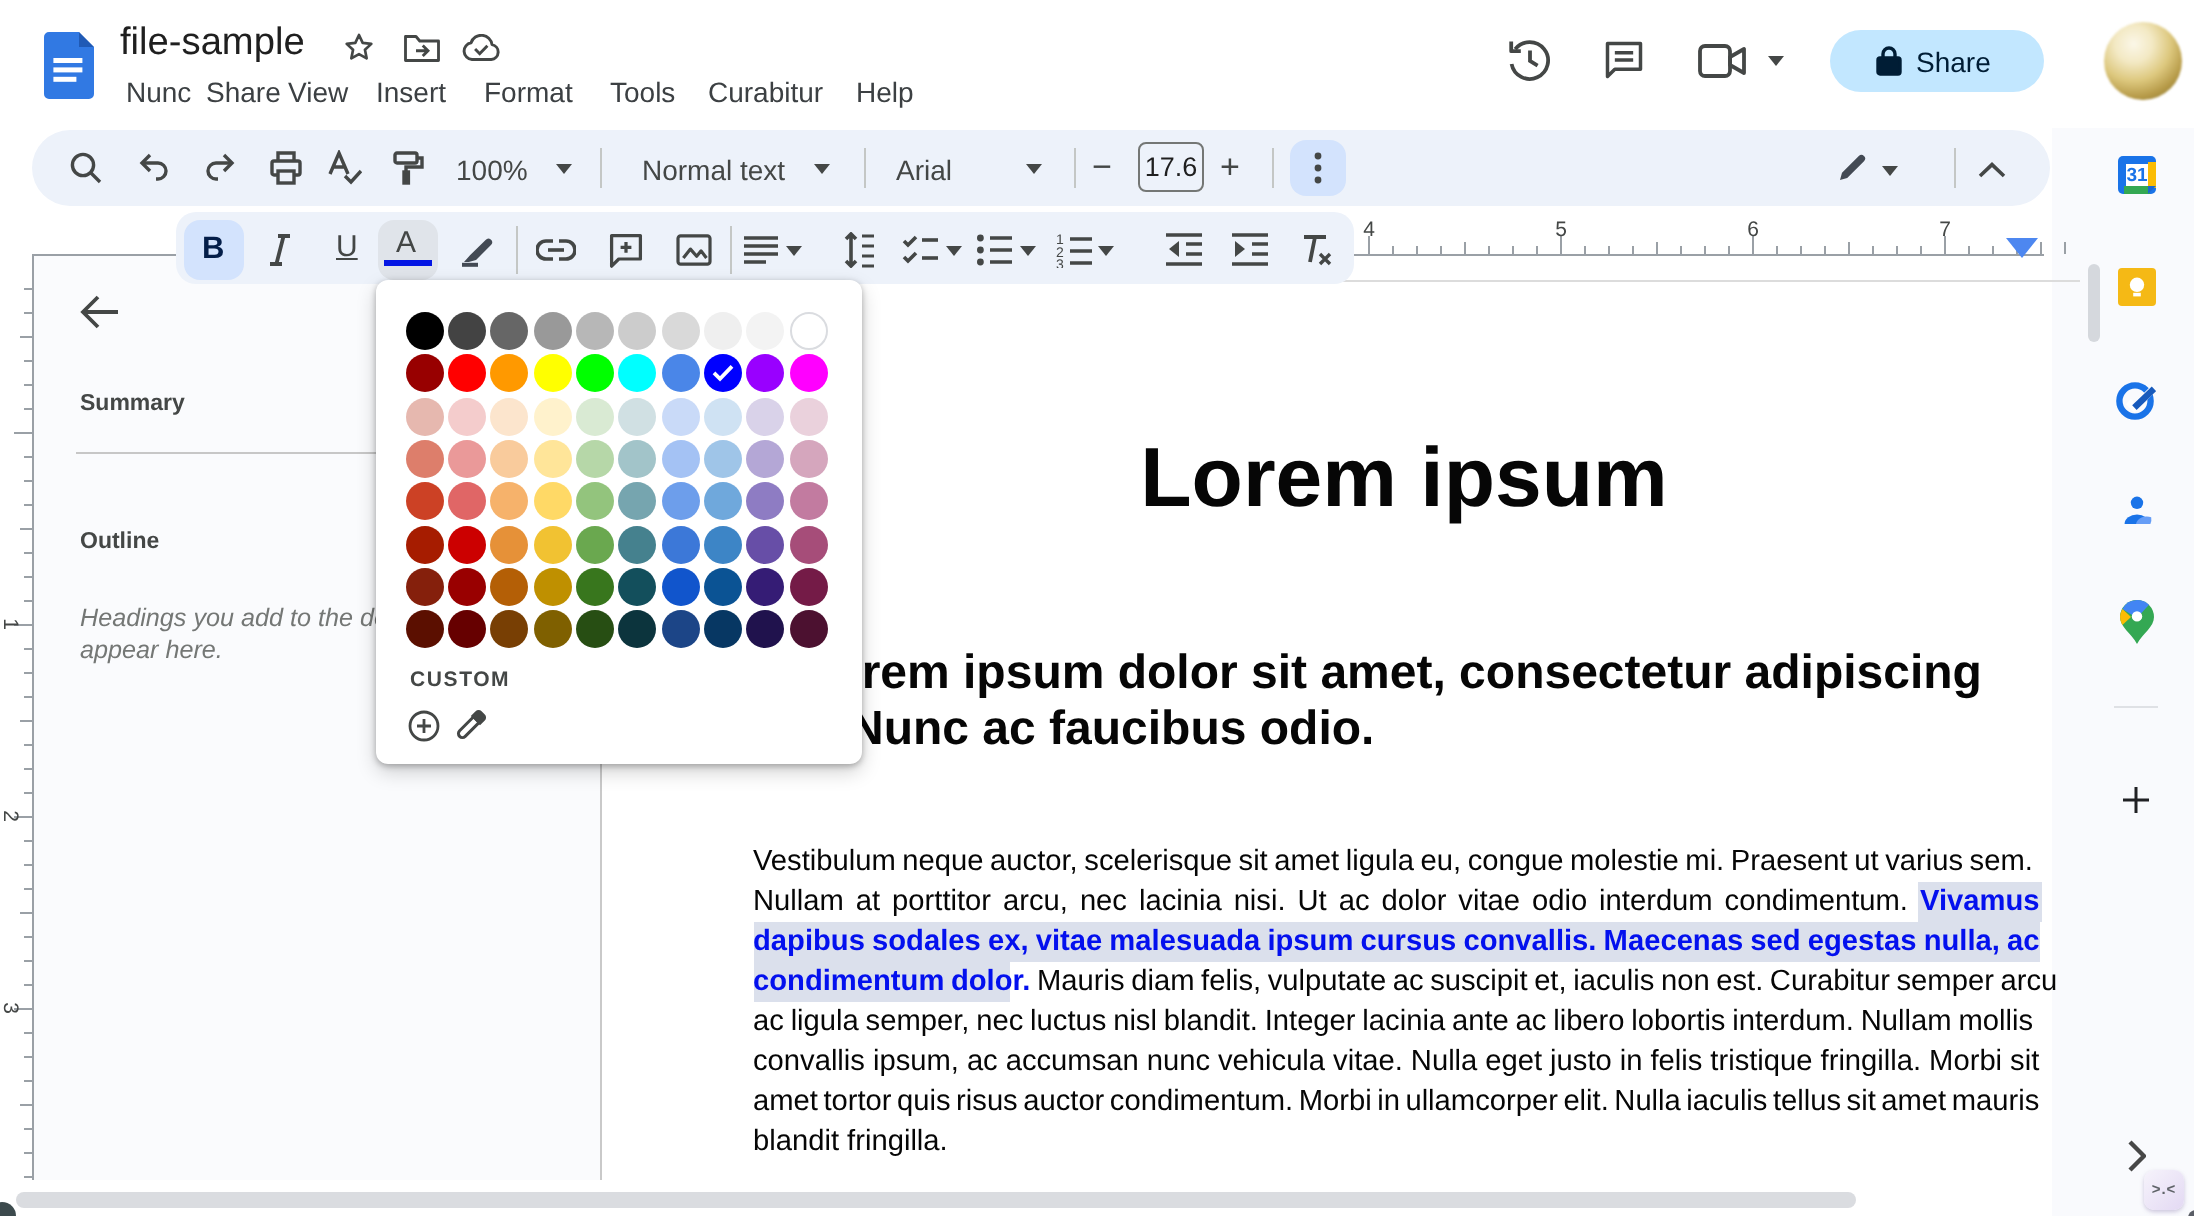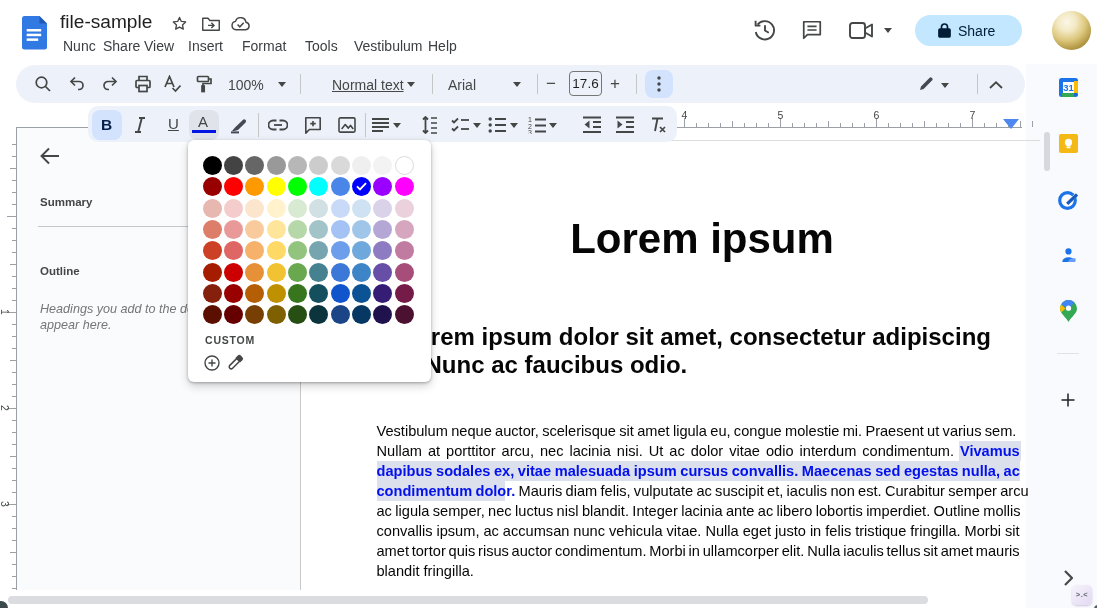--- a/index.html
+++ b/index.html
@@ -51,21 +51,21 @@
   <svg class="ic" style="left:231px;top:17px;" width="20" height="14" viewBox="0 0 26 18" fill="none" stroke="#444746" stroke-width="1.9">
     <path d="M6.5 16.5 a5.5 5.5 0 0 1 -.6 -10.9 a7 7 0 0 1 13.6 1.2 a4.9 4.9 0 0 1 -.5 9.7 z" stroke-linejoin="round"></path>
     <path d="M8.5 9.7 l3 3 5-5.2"></path>
   </svg>
   <span class="mi" style="left:63px;">Nunc</span>
   <span class="mi" style="left:103px;">Share</span>
   <span class="mi" style="left:144px;">View</span>
   <span class="mi" style="left:188px;">Insert</span>
   <span class="mi" style="left:242px;">Format</span>
   <span class="mi" style="left:305px;">Tools</span>
-  <span class="mi" style="left:354px;">Vestibulum</span>
+  <span class="mi" style="left:354px;">Curabitur</span>
   <span class="mi" style="left:428px;">Help</span>
 
   <svg class="ic" style="left:753px;top:18px;" width="24" height="24" viewBox="0 0 24 24" fill="none" stroke="#444746" stroke-width="1.9">
     <path d="M4.6 6.6 a9.2 9.2 0 1 1 -1.8 7.4"></path>
     <path d="M2.6 2.8 v4.8 h4.8" stroke-linejoin="round"></path>
     <path d="M12 7.2 v5.3 l3.8 2.3"></path>
   </svg>
 
   <svg class="ic" style="left:801px;top:19px;" width="22" height="22" viewBox="0 0 24 24" fill="none" stroke="#444746" stroke-width="1.9">
     <path d="M3 3 h18 v14 H7 l-4 4 z" stroke-linejoin="round"></path>
@@ -118,21 +118,21 @@
   </svg>
 
   <svg class="ic" style="left:195px;top:75px;" width="18" height="18" viewBox="0 0 18 18" fill="none" stroke="#444746" stroke-width="1.7">
     <rect x="2.5" y="1.5" width="11" height="5" rx="1"></rect>
       <path d="M13.5 4 h2.5 v4.5 h-8 v2.5"></path>
       <rect x="7" y="11" width="2.2" height="5.5" fill="#444746"></rect>
   </svg>
   <div class="tbtxt" style="left:228px;">100%</div>
   <div class="cap" style="left:278px;top:82px;"></div>
   <div class="sep1" style="left:300px;"></div>
-  <div class="tbtxt" style="left:332px;text-decoration:underline;">Normal text</div>
+  <div class="tbtxt" style="left:321px;">Normal text</div>
   <div class="cap" style="left:407px;top:82px;"></div>
   <div class="sep1" style="left:432px;"></div>
   <div class="tbtxt" style="left:448px;">Arial</div>
   <div class="cap" style="left:513px;top:82px;"></div>
   <div class="sep1" style="left:537px;"></div>
   <div class="abs" style="left:546px;top:74px;width:14px;height:18px;font-size:17px;color:#444746;">−</div>
   <div class="abs" style="left:569px;top:71px;width:31px;height:23px;border:1px solid #747775;border-radius:4px;background:#edf2fa;font-size:13.5px;color:#1f1f1f;text-align:center;line-height:23px;">17.6</div>
   <div class="abs" style="left:610px;top:74px;width:14px;height:18px;font-size:17px;color:#444746;">+</div>
   <div class="sep1" style="left:636px;"></div>
   <div class="abs" style="left:645px;top:70px;width:28px;height:28px;border-radius:8px;background:#d3e3fd;"></div>
@@ -334,21 +334,21 @@
   <div class="abs" style="left:380.5px;top:221px;width:643px;text-align:center;font-size:42px;line-height:36px;font-weight:bold;color:#060606;">Lorem ipsum</div>
   <div class="abs" style="left:401.5px;top:322.5px;font-size:24px;line-height:28px;font-weight:bold;color:#060606;white-space:nowrap;">Lorem ipsum dolor sit amet, consectetur adipiscing</div>
   <div class="abs" style="left:376.5px;top:351.2px;font-size:24px;line-height:28px;font-weight:bold;color:#060606;white-space:nowrap;">elit. Nunc ac faucibus odio.</div>
   <div class="hl" style="left:958.5px;top:441px;width:62px;height:20px;"></div>
   <div class="hl" style="left:376.5px;top:461px;width:643.5px;height:20px;"></div>
   <div class="hl" style="left:376.5px;top:481px;width:128px;height:20px;"></div>
   <div class="bl" style="top:420.5px;word-spacing:-0.76px;">Vestibulum neque auctor, scelerisque sit amet ligula eu, congue molestie mi. Praesent ut varius sem.</div>
   <div class="bl" style="top:440.6px;word-spacing:1.93px;">Nullam at porttitor arcu, nec lacinia nisi. Ut ac dolor vitae odio interdum condimentum. <blu>Vivamus</blu></div>
   <div class="bl" style="top:460.7px;word-spacing:-0.47px;"><blu>dapibus sodales ex, vitae malesuada ipsum cursus convallis. Maecenas sed egestas nulla, ac</blu></div>
   <div class="bl" style="top:480.8px;word-spacing:-0.75px;"><blu>condimentum dolor.</blu> Mauris diam felis, vulputate ac suscipit et, iaculis non est. Curabitur semper arcu</div>
-  <div class="bl" style="top:500.9px;word-spacing:-0.65px;">ac ligula semper, nec luctus nisl blandit. Integer lacinia ante ac libero lobortis imperdiet. Outline mollis</div>
+  <div class="bl" style="top:500.9px;word-spacing:-0.65px;">ac ligula semper, nec luctus nisl blandit. Integer lacinia ante ac libero lobortis interdum. Nullam mollis</div>
   <div class="bl" style="top:521px;word-spacing:-0.06px;">convallis ipsum, ac accumsan nunc vehicula vitae. Nulla eget justo in felis tristique fringilla. Morbi sit</div>
   <div class="bl" style="top:541.1px;word-spacing:-1.30px;">amet tortor quis risus auctor condimentum. Morbi in ullamcorper elit. Nulla iaculis tellus sit amet mauris</div>
   <div class="bl" style="top:561.2px;">blandit fringilla.</div>
 </div>
 
 <div id="rpanel">
 
   <svg class="ic" style="left:1059px;top:78px;" width="19" height="19" viewBox="0 0 19 19">
     <rect x="0" y="0" width="19" height="19" rx="2.5" fill="#1a73e8"></rect>
     <rect x="15" y="3" width="4" height="13" fill="#fbbc04"></rect>

